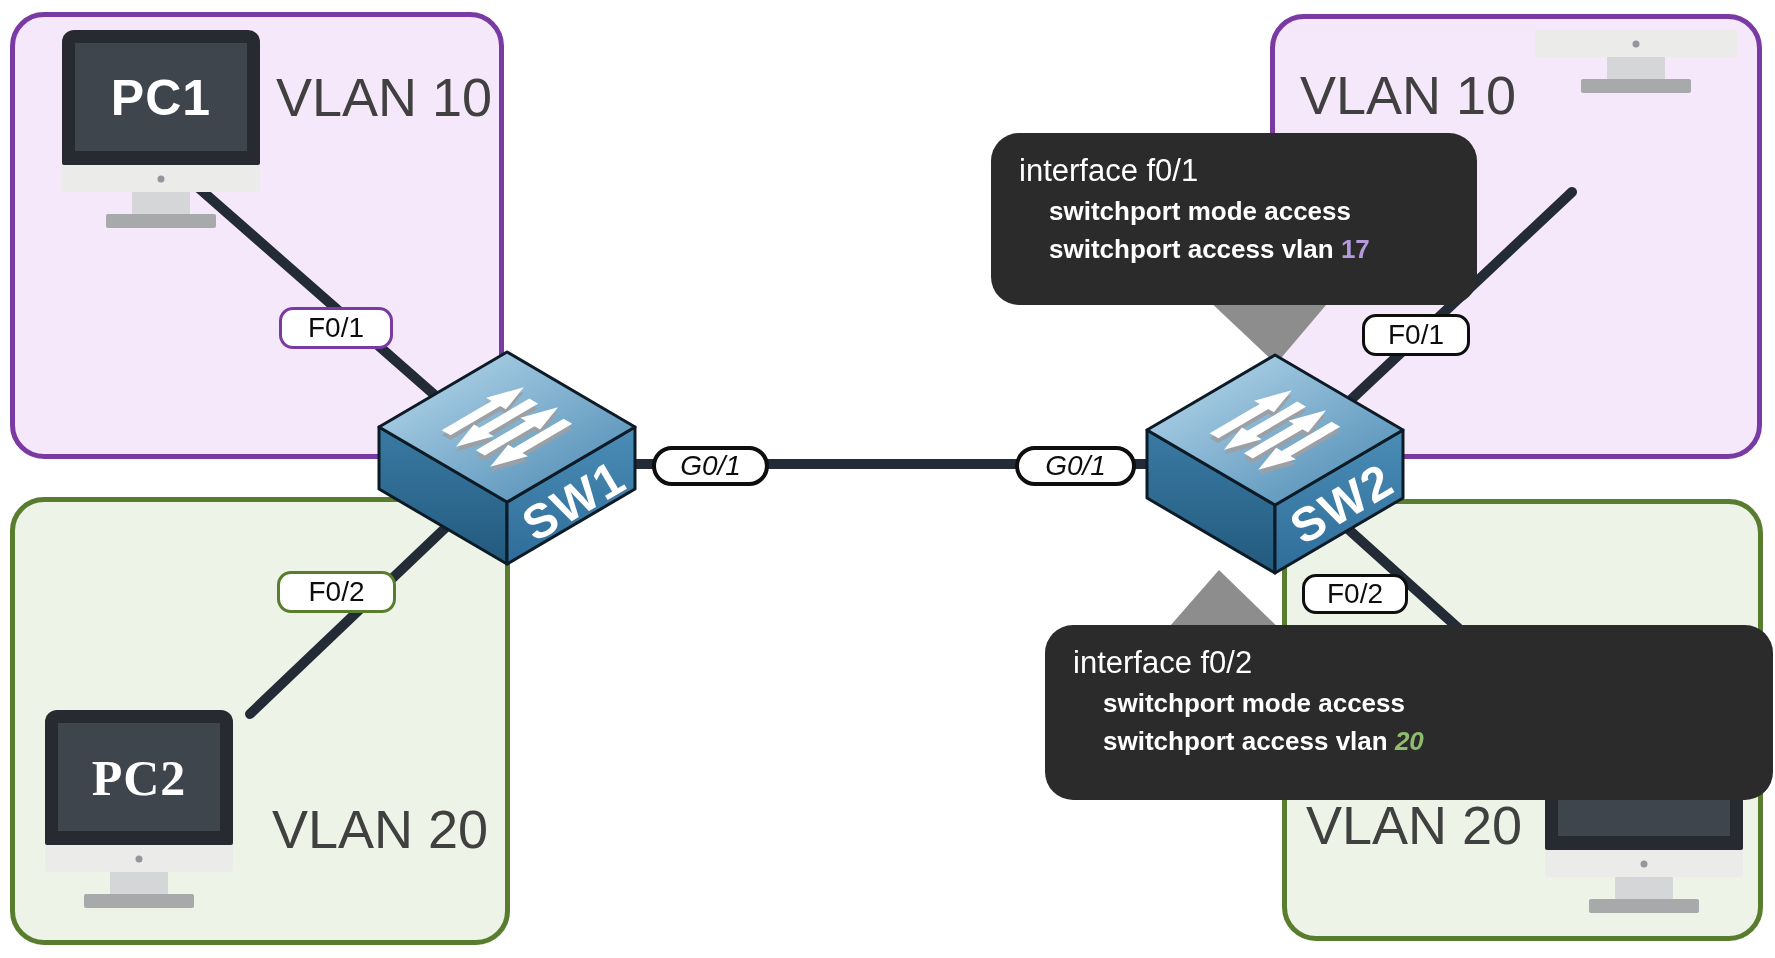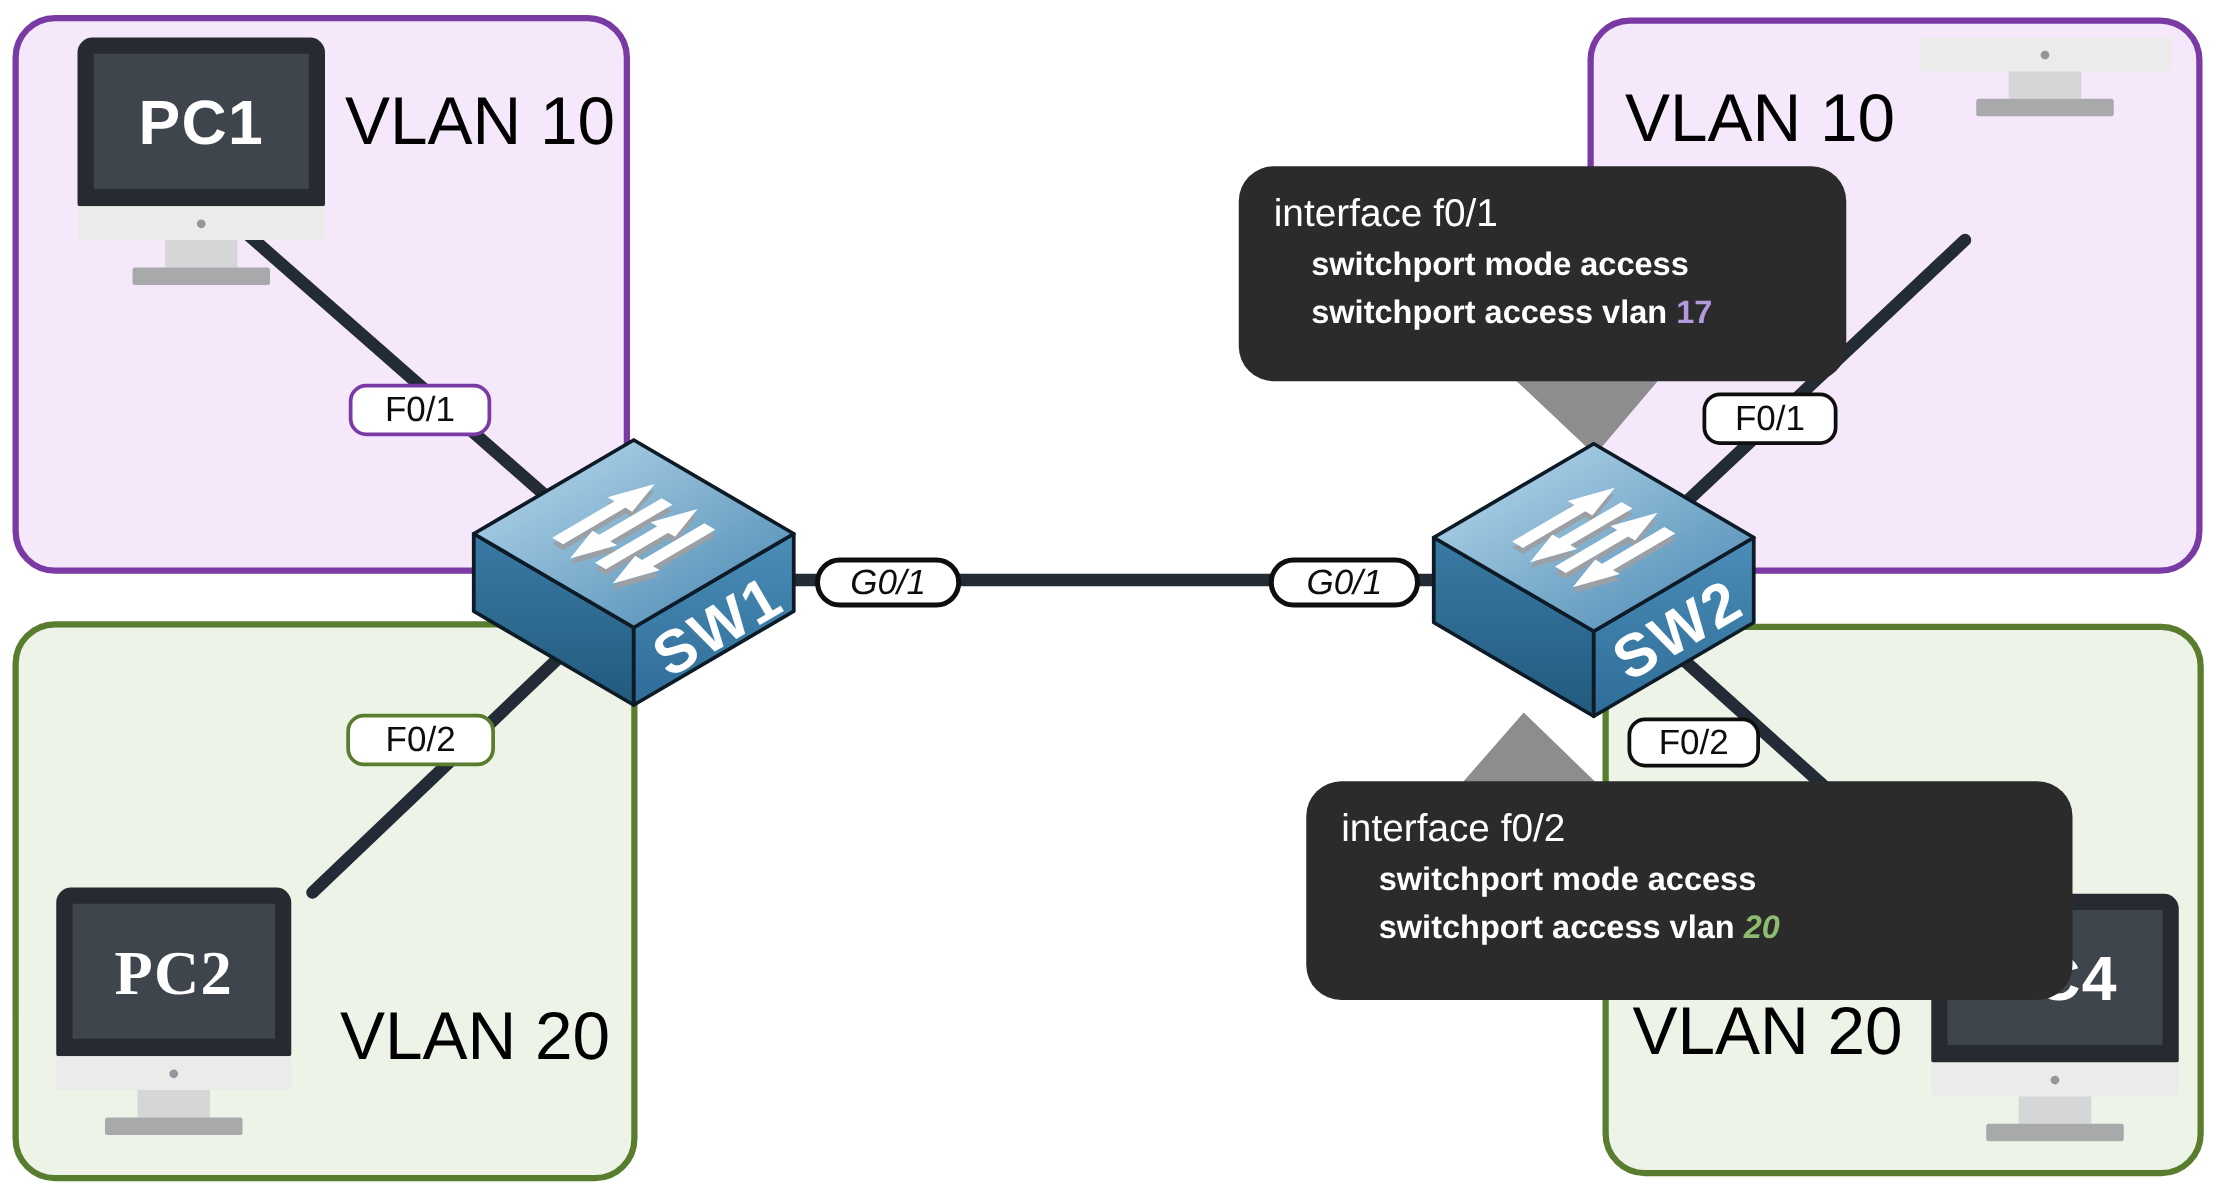--- a/index.html
+++ b/index.html
@@ -9,21 +9,21 @@
   }
   
   .zone{position:absolute;border-style:solid;border-width:5px;border-radius:34px;z-index:1;box-sizing:border-box;}
   .zone-purple{background:#f6e8fb;border-color:#7a3aa4;}
   .zone-green{background:#edf3e6;border-color:#597d2e;}
   .z1{left:10px;top:12px;width:494px;height:447px;}
   .z2{left:10px;top:497px;width:500px;height:448px;}
   .z3{left:1270px;top:14px;width:492px;height:445px;}
   .z4{left:1282px;top:499px;width:481px;height:442px;}
 
-  .zone-label{position:absolute;font-size:54px;color:#000000;letter-spacing:0px;white-space:nowrap;z-index:1;}
+  .zone-label{position:absolute;font-size:54px;color:#404040;letter-spacing:0px;white-space:nowrap;z-index:1;}
   .zl1{left:276px;top:66px;}
   .zl2{left:272px;top:798px;}
   .zl3{left:1300px;top:64px;}
   .zl4{left:1306px;top:794px;}
 
   
   .net-layer{position:absolute;left:0;top:0;z-index:2;}
 
   
   .chip{
@@ -55,21 +55,21 @@
   .pc2{left:45px;top:710px;width:188px;font-family:Liberation Serif, serif;}
   .pc3{left:1535px;top:30px;width:202px;}
   .pc4{left:1545px;top:715px;width:198px;}
 
   
   .tooltip{
     position:absolute;background:#2b2b2b;border-radius:28px;color:#ffffff;z-index:6;
     padding:20px 28px;box-sizing:border-box;
   }
   .tt1{left:991px;top:133px;width:486px;height:172px;}
-  .tt2{left:1045px;top:625px;width:613px;height:175px;}
+  .tt2{left:1045px;top:625px;width:728px;height:175px;}
   .tt-line1{font-size:31px;font-weight:400;}
   .tt-line{font-size:26px;font-weight:700;margin-left:30px;margin-top:7px;white-space:nowrap;}
   .vlan-num{font-weight:700;}
 </style>
 </head>
 <body>
 
 <div class="stage">
 
   <div class="zone zone-purple z1"></div>

